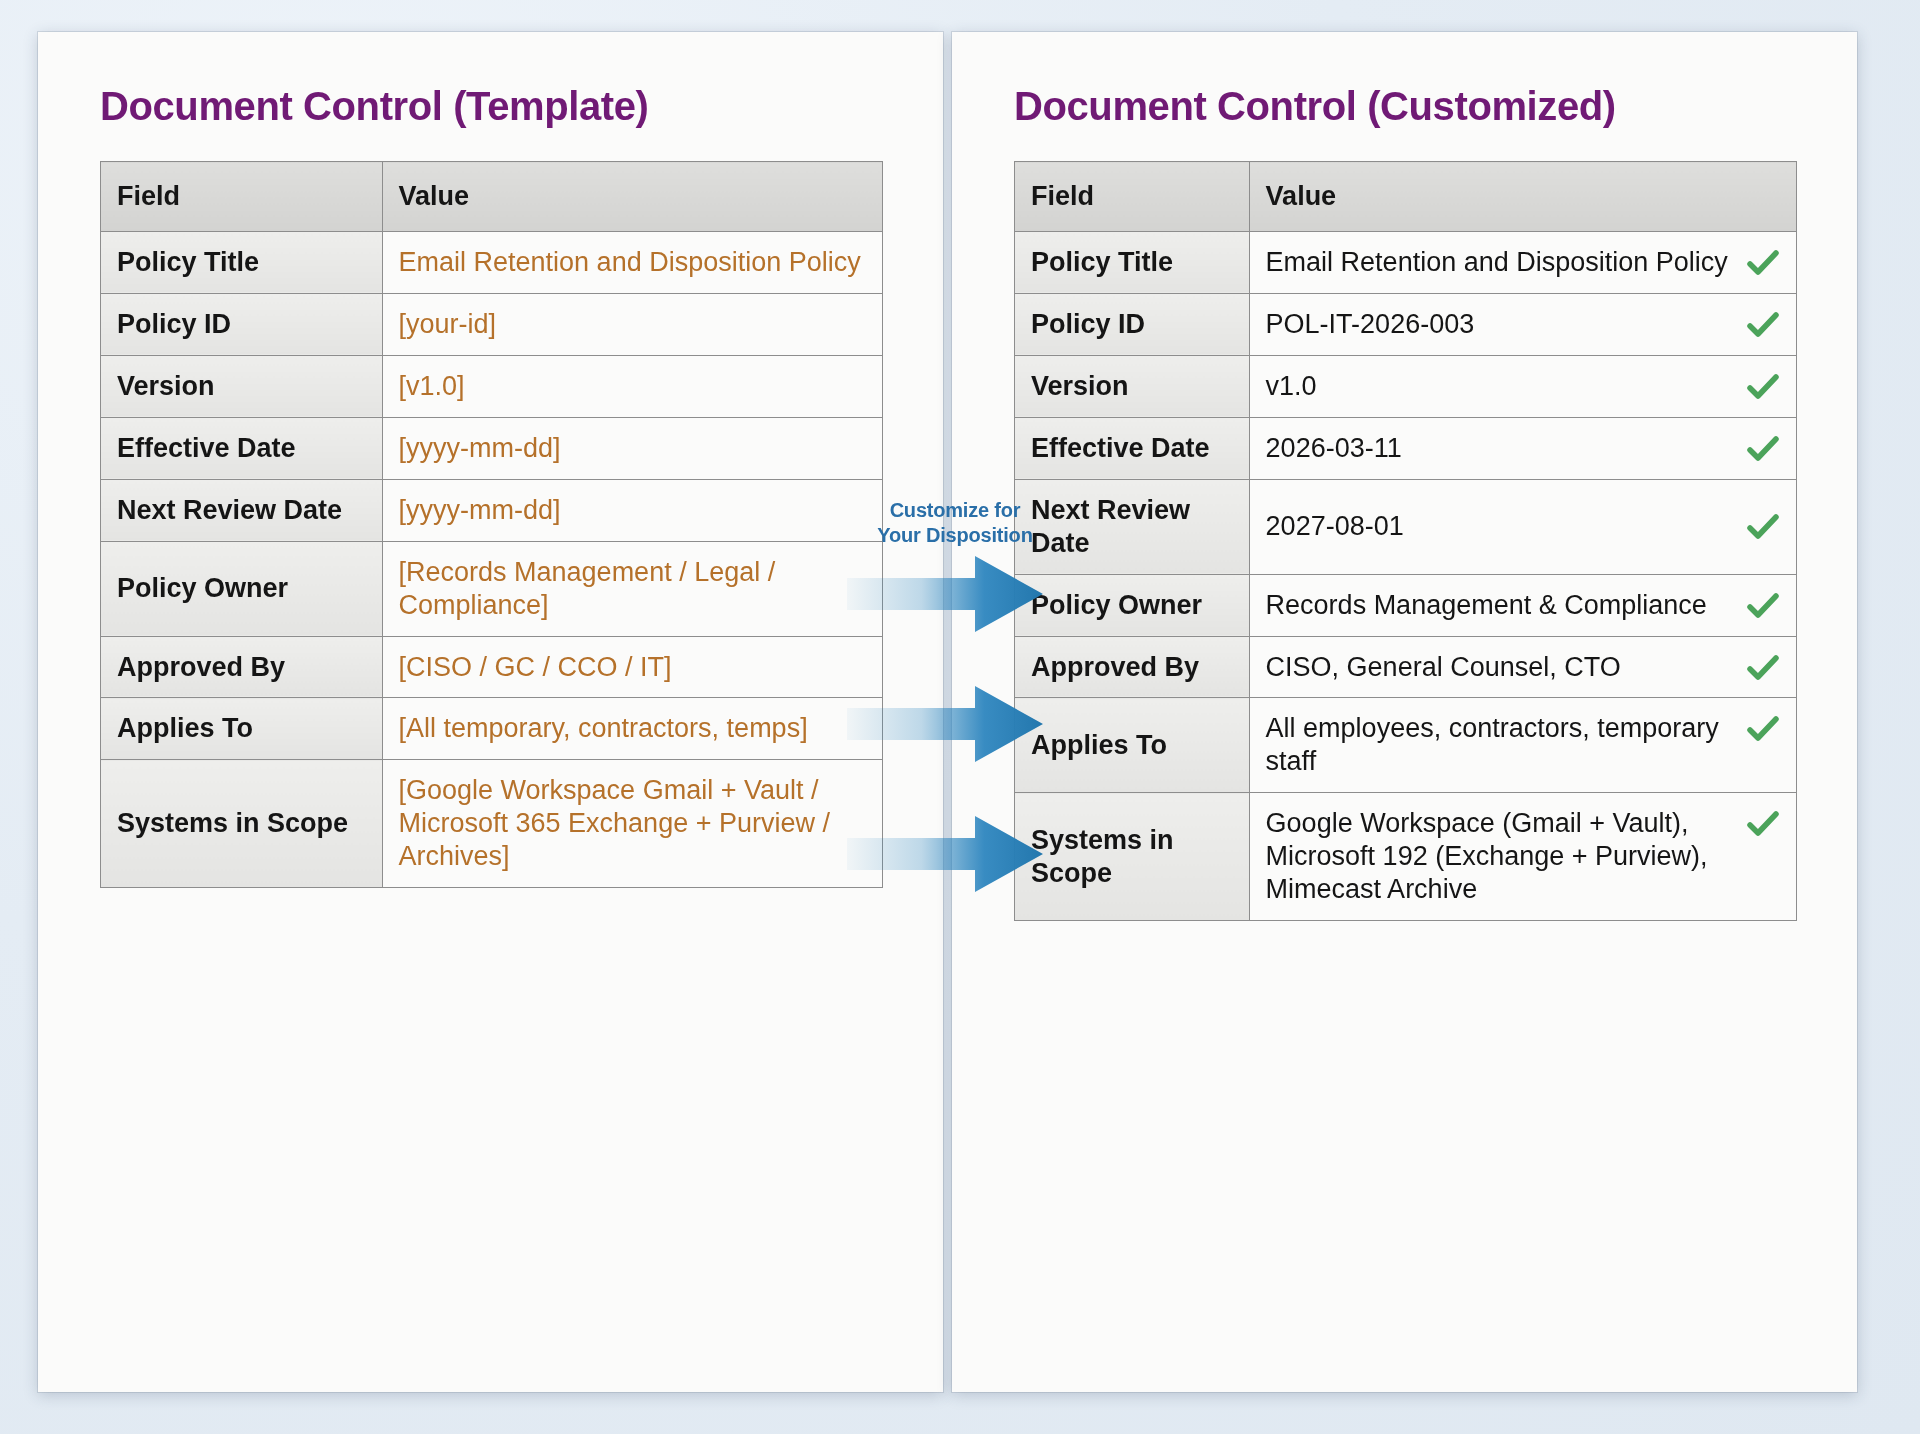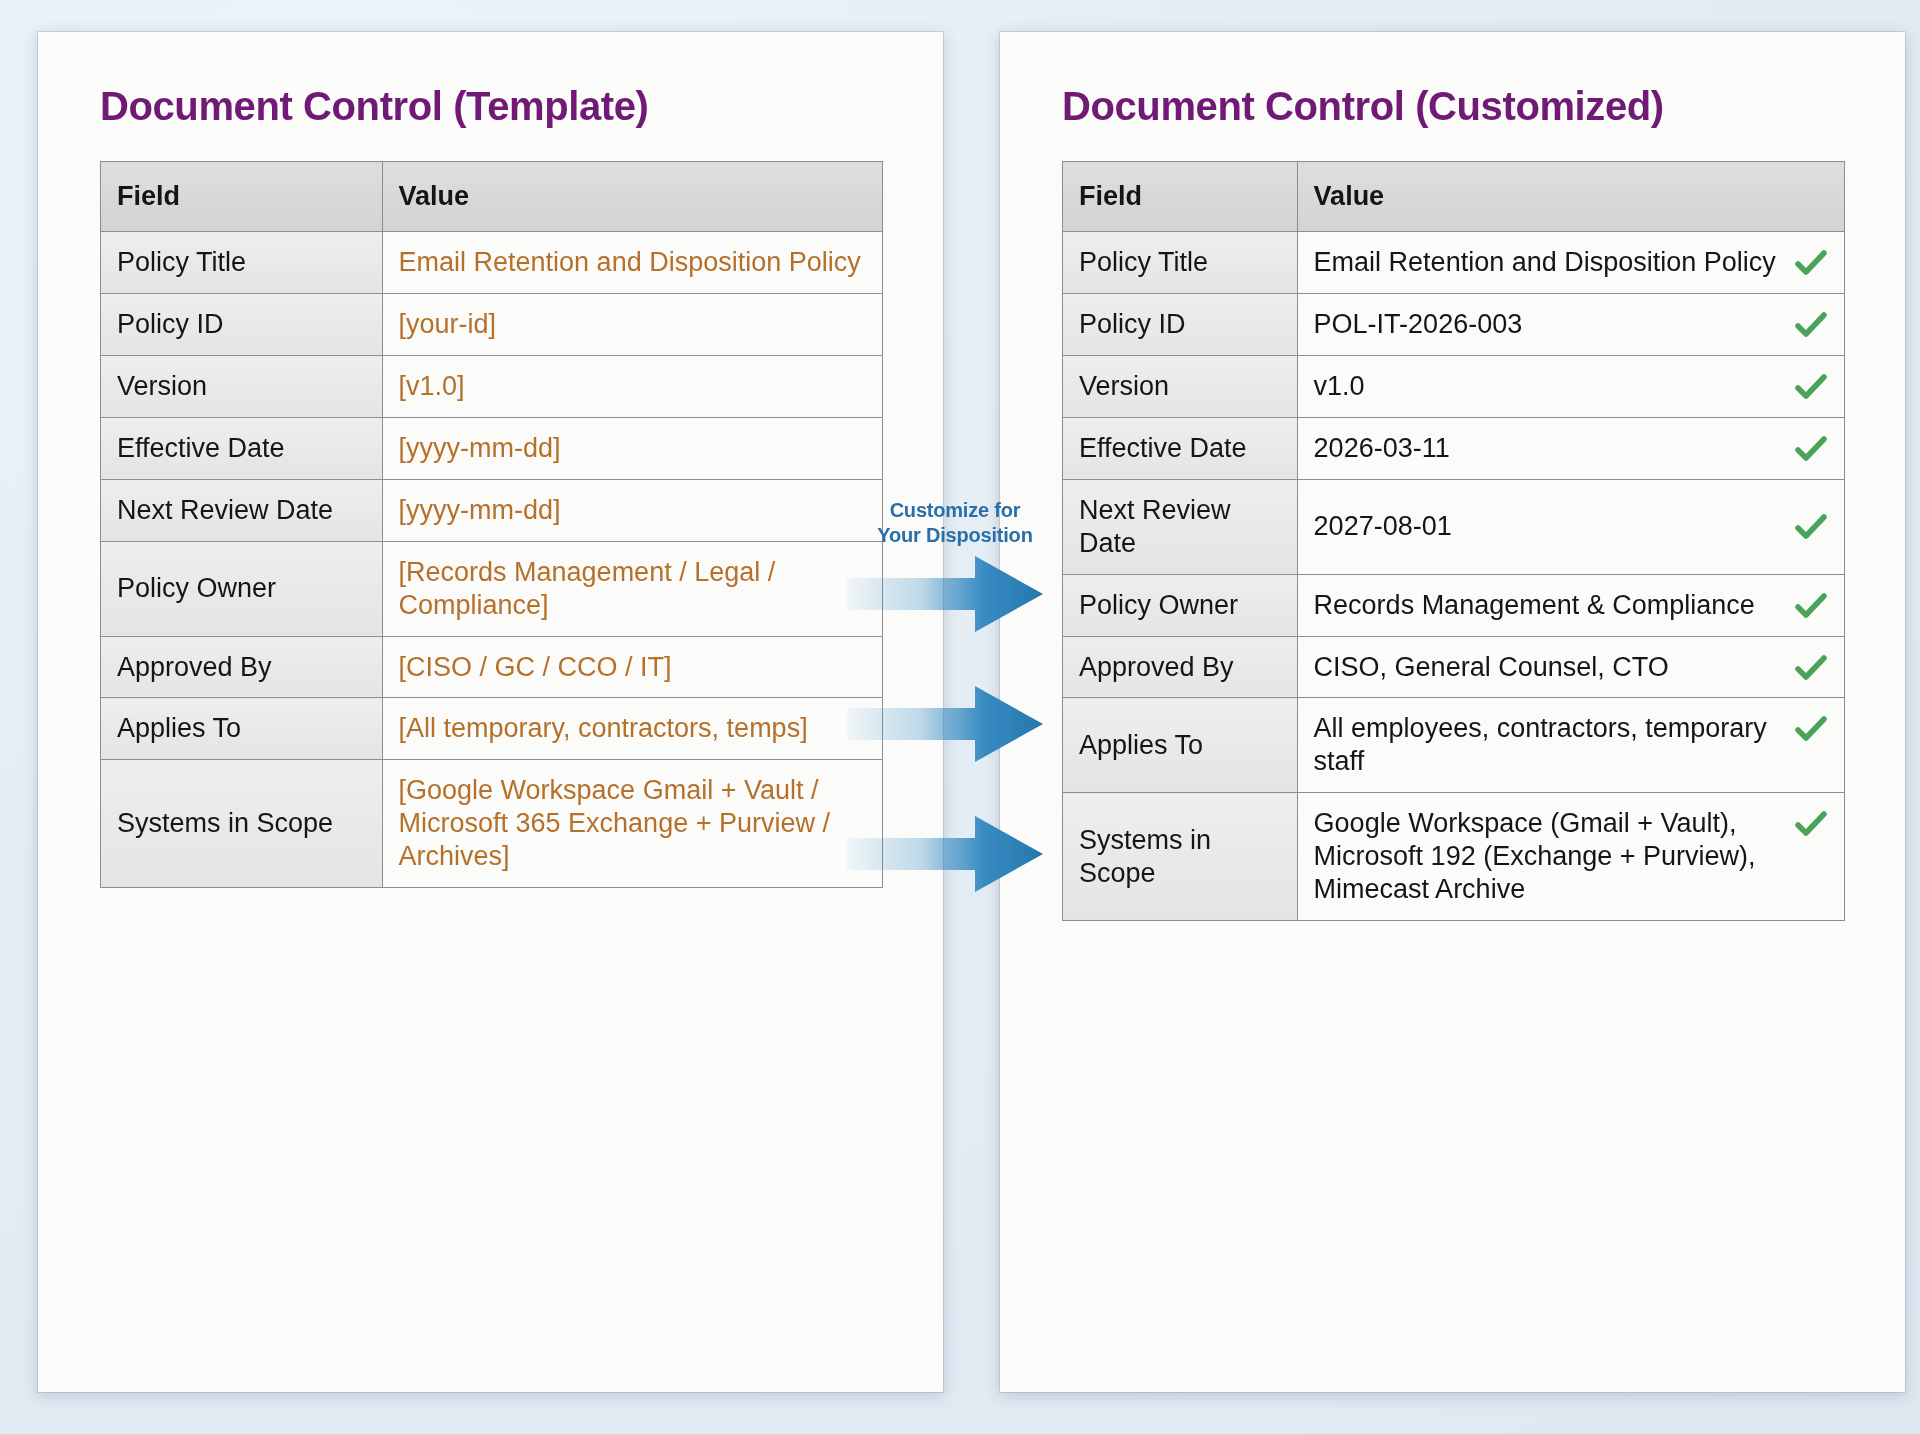--- a/index.html
+++ b/index.html
@@ -31,21 +31,21 @@
 
   
   .panel {
     position: absolute;
     top: 32px;
     height: 1360px;
     background: #fbfbfa;
     box-shadow: 0 3px 14px rgba(40,60,85,0.22), 0 0 0 1px rgba(160,172,186,0.35);
   }
   .panel-left  { left: 38px;  width: 905px; }
-  .panel-right { left: 1000px; width: 905px; }
+  .panel-right { left: 952px; width: 905px; }
 
   .panel-inner {
     padding: 52px 60px 0 62px;
     box-sizing: border-box;
   }
 
   .panel-title {
     font-size: 40px;
     font-weight: bold;
     color: #701a75;
@@ -71,21 +71,21 @@
   }
   table.dc th {
     background: linear-gradient(180deg, #dededc 0%, #d3d3d1 100%);
     font-weight: bold;
     font-size: 27px;
     padding: 18px 16px;
     text-align: left;
   }
   td.field-cell {
     background: linear-gradient(180deg, #eeeeec 0%, #e4e4e2 100%);
-    font-weight: normal;
+    font-weight: bold;
   }
   td.value-cell {
     background: #fbfbfa;
   }
   td.value-cell.tpl { color: #b5712a; }
 
   .col-field { width: 36%; }
   .col-value { width: 64%; }
   .right-table .col-field { width: 30%; }
   .right-table .col-value { width: 70%; }

